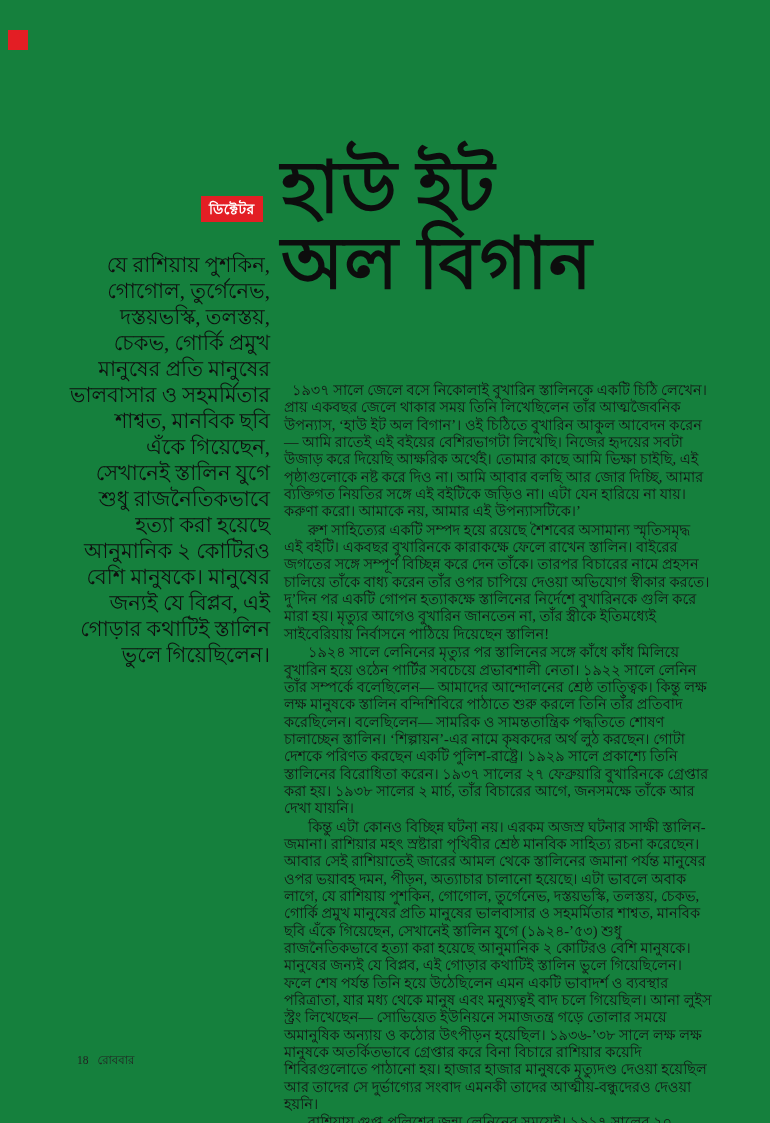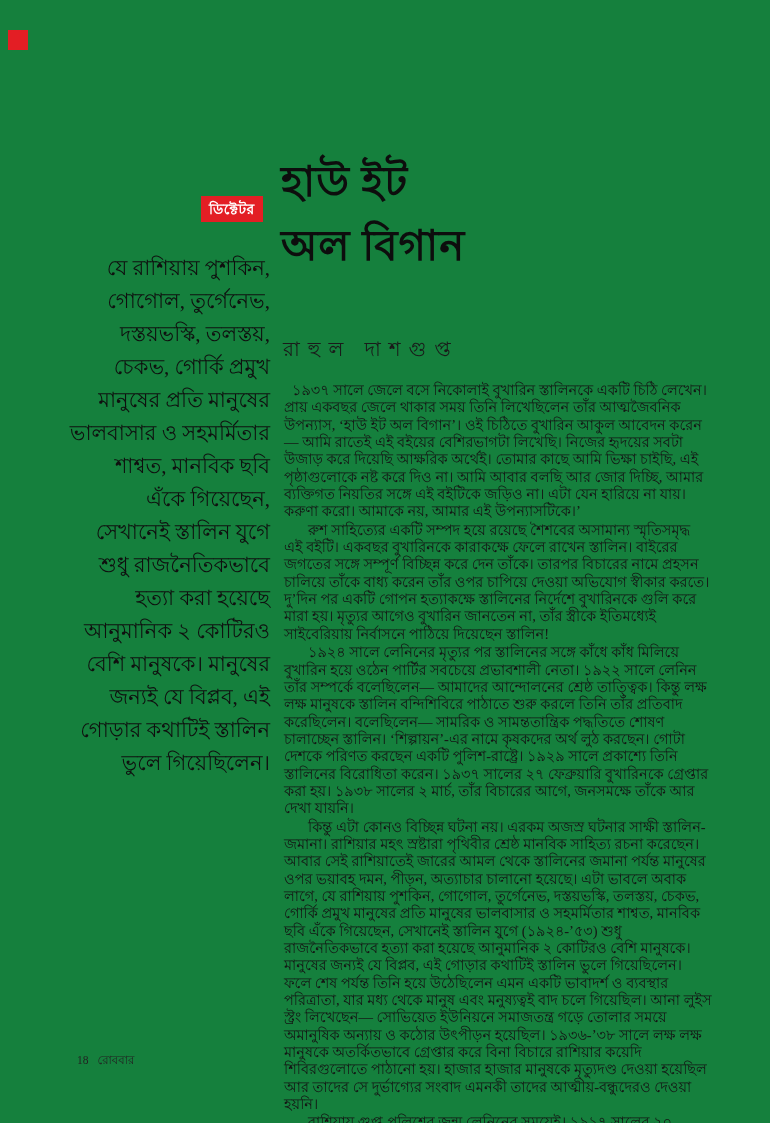--- a/index.html
+++ b/index.html
@@ -35,43 +35,43 @@
     font-size: 14px;
     line-height: 18px;
     padding: 4px 8px;
     letter-spacing: 0.5px;
   }
   .title {
     position: absolute;
     left: 281px;
     top: 150px;
     width: 470px;
-    font-size: 42px;
-    line-height: 64px;
+    font-size: 72px;
+    line-height: 76px;
     font-weight: bold;
     color: #0d0d0d;
     white-space: pre-line;
     letter-spacing: 1px;
   }
   .byline {
     position: absolute;
     left: 283px;
     top: 334px;
     font-size: 20px;
     letter-spacing: 8px;
     color: #1a1a1a;
   }
   .pull-quote {
     position: absolute;
     left: 18px;
     top: 252px;
     width: 252px;
     text-align: right;
     font-size: 21px;
-    line-height: 33px;
+    line-height: 26px;
     color: #0f0f0f;
     white-space: pre-line;
   }
   .body-text {
     position: absolute;
     left: 283px;
     top: 381px;
     width: 430px;
     font-size: 14.5px;
     line-height: 17.35px;
@@ -105,21 +105,20 @@
 
   <div class="corner-marker"></div>
 
   <div class="kicker">
     <span>ডিক্টেটর</span>
   </div>
 
   <h1 class="title" style="margin:0;">হাউ ইট
 অল বিগান</h1>
 
-  <div class="byline">রাহুল দাশগুপ্ত</div>
 
   <div class="pull-quote">যে রাশিয়ায় পুশকিন,
 গোগোল, তুর্গেনেভ,
 দস্তয়ভস্কি, তলস্তয়,
 চেকভ, গোর্কি প্রমুখ
 মানুষের প্রতি মানুষের
 ভালবাসার ও সহমর্মিতার
 শাশ্বত, মানবিক ছবি
 এঁকে গিয়েছেন,
 সেখানেই স্তালিন যুগে

